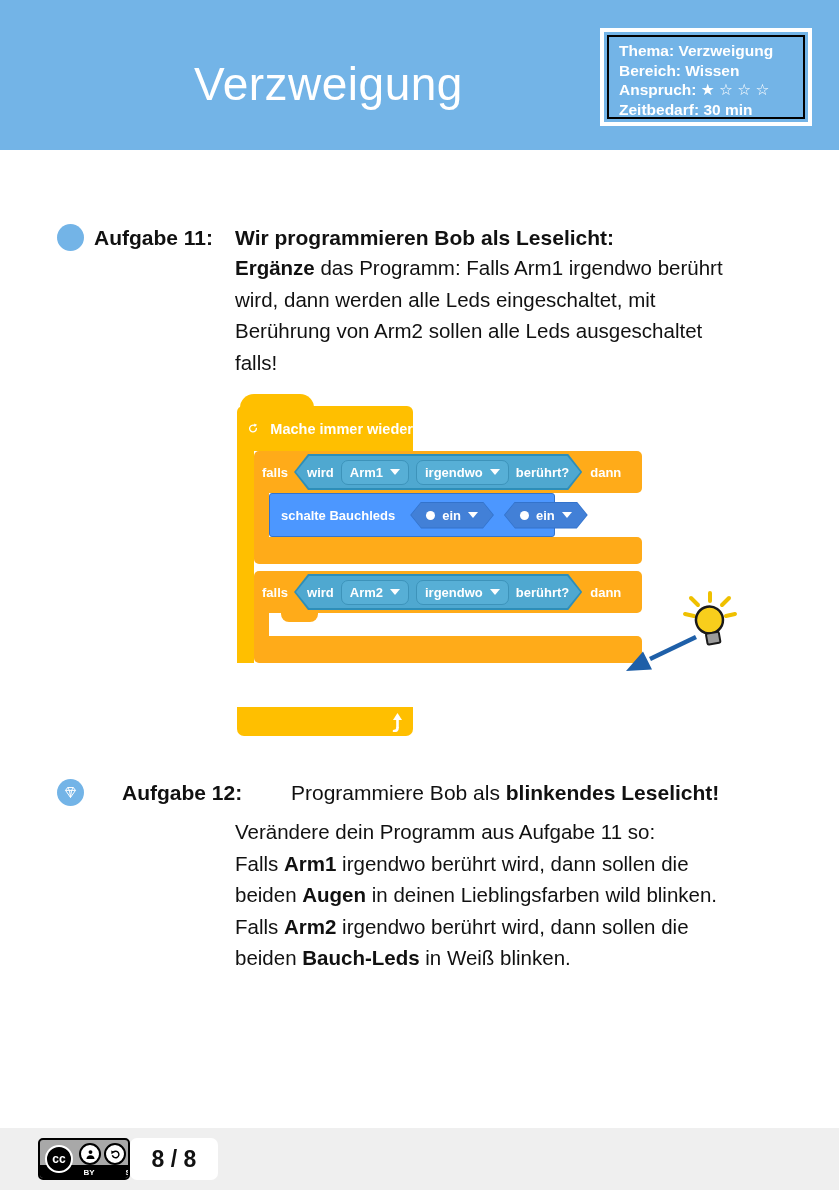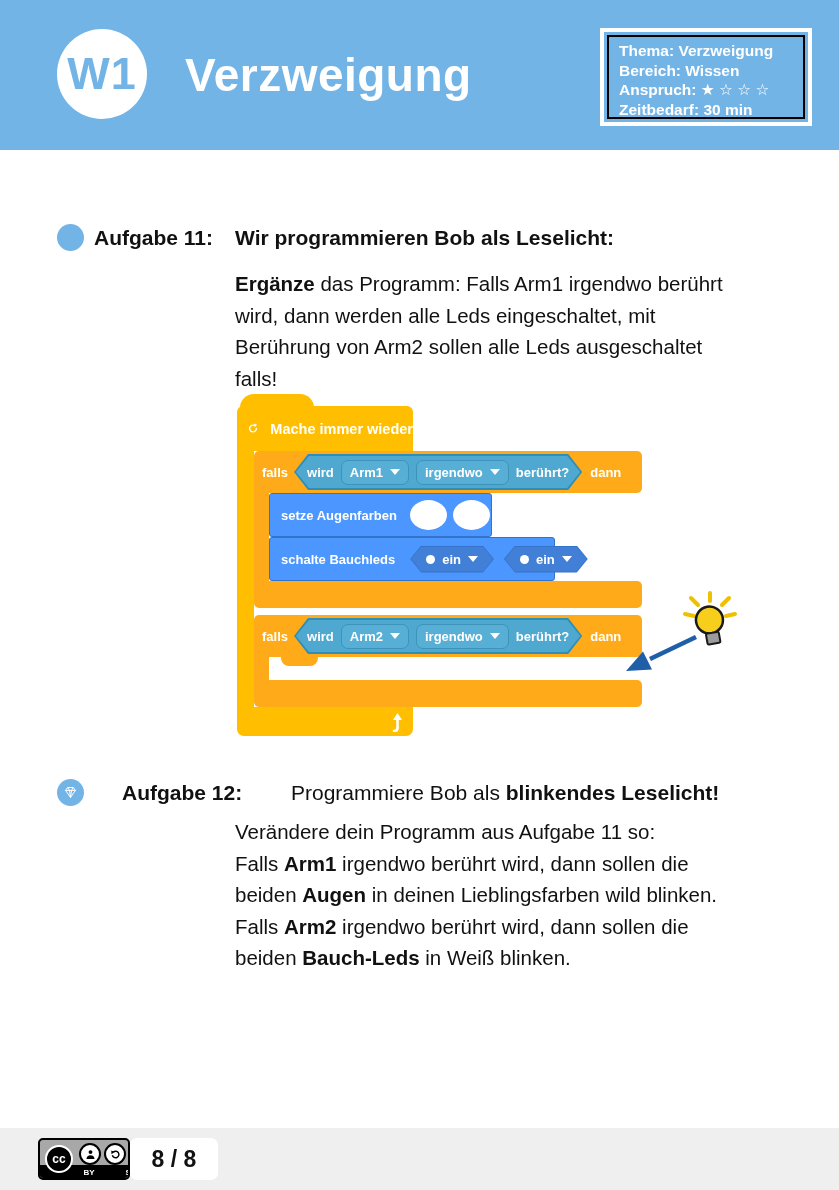--- a/index.html
+++ b/index.html
@@ -6,36 +6,36 @@
   .page {
     position:relative; width:839px; height:1190px; overflow:hidden;
     background:#fff; font-family:"Liberation Sans","DejaVu Sans",sans-serif;
     color:#111;
   }
   
   .header { position:absolute; left:0; top:0; width:839px; height:150px; background:var(--header_blue); }
   .w1-circle { position:absolute; left:57px; top:29px; width:90px; height:90px; border-radius:50%;
     background:#fff; display:flex; align-items:center; justify-content:center; }
   .w1-circle span { font-weight:bold; font-size:45px; color:var(--header_blue); letter-spacing:1px; }
-  .header-title { position:absolute; left:181px; top:44px; margin:4px; font-size:46px; font-weight:bold; color:#fff; letter-spacing:0.5px; }
+  .header-title { position:absolute; left:181px; top:44px; margin:13px; font-size:46px; font-weight:normal; color:#fff; letter-spacing:0.5px; }
   .info-box { position:absolute; left:600px; top:28px; width:212px; height:98px; border:4px solid #fff; box-sizing:border-box; padding:3px; }
   .info-inner { width:100%; height:100%; box-sizing:border-box; border:2px solid #000000; padding:4px 10px 0 10px; }
   .info-line { color:#fff; font-weight:bold; font-size:15.5px; line-height:19.5px; white-space:nowrap; }
 
   
   .task-head { position:absolute; left:57px; width:740px; display:flex; align-items:flex-start; }
   .task11-head { top:224px; }
   .task12-head { top:779px;gap:28px; }
   .bullet { flex:0 0 27px; width:27px; height:27px; border-radius:50%; background:var(--header_blue);
     margin-right:10px; display:flex; align-items:center; justify-content:center; }
   .task-label { flex:0 0 141px; font-size:21px; font-weight:bold; line-height:27px; }
   .task-title { font-size:21px; line-height:27px; }
   .task11-head .task-title { font-weight:bold; }
   .para { position:absolute; left:235px; margin:0; font-size:20.5px; line-height:31.5px; color:#111; }
-  .para11 { top:268px; width:560px; }
+  .para11 { top:252px; width:560px; }
   .para12 { top:816px; width:575px; }
 
   
   .program { position:absolute; left:237px; top:394px; width:523px; height:350px; }
   .blocktext { color:#fff; font-weight:bold; font-size:13px; white-space:nowrap; }
   .loop-bump { position:absolute; left:3px; top:0; width:74px; height:28px; background:var(--loop_yellow); border-radius:14px 14px 0 0; }
   .loop-hat { position:absolute; left:0; top:12px; width:176px; height:45px; background:var(--loop_yellow);
     border-radius:6px 6px 0 0; display:flex; align-items:center; padding-left:11px; box-sizing:border-box; gap:12px; }
   .loop-hat .blocktext { font-size:14.5px; }
   .loop-main { position:absolute; left:0; top:57px; display:flex; }
@@ -99,23 +99,20 @@
   .footer-text { flex:1; display:flex; justify-content:center; gap:26px; font-weight:bold; font-size:17px; color:#000; white-space:nowrap; }
   .page-box { margin-right:24px; background:#fff; width:88px; height:42px; display:flex; align-items:center; justify-content:center;
     font-size:23px; font-weight:bold;border-radius:7px; }
 </style>
 </head>
 <body>
 
 <div class="page">
 
   <header class="header">
-    <div class="w1-circle">
-      <span>W1</span>
-    </div>
     <h1 class="header-title">Verzweigung</h1>
     <div class="info-box">
       <div class="info-inner">
         <div class="info-line">Thema: Verzweigung</div>
         <div class="info-line">Bereich: Wissen</div>
         <div class="info-line">Anspruch: ★ ☆ ☆ ☆</div>
         <div class="info-line">Zeitbedarf: 30 min</div>
       </div>
     </div>
   </header>
@@ -156,25 +153,20 @@
                   <span class="caret"></span>
                 </div>
                 <span class="blocktext">berührt?</span>
               </div>
             </div>
             <span class="blocktext dann-label">dann</span>
           </div>
           <div class="falls-body">
             <div class="falls-spine"></div>
             <div class="block-stack">
-              <div class="block block-setze">
-                <span class="blocktext">setze Augenfarben</span>
-                <span class="oval oval1"></span>
-                <span class="oval oval2"></span>
-              </div>
               <div class="block block-schalte">
                 <span class="blocktext">schalte Bauchleds</span>
                 <div class="ein-hex-outer ein1">
                   <div class="ein-hex">
                     <span class="led-dot"></span>
                     <span class="blocktext">ein</span>
                     <span class="caret"></span>
                   </div>
                 </div>
                 <div class="ein-hex-outer ein2">

